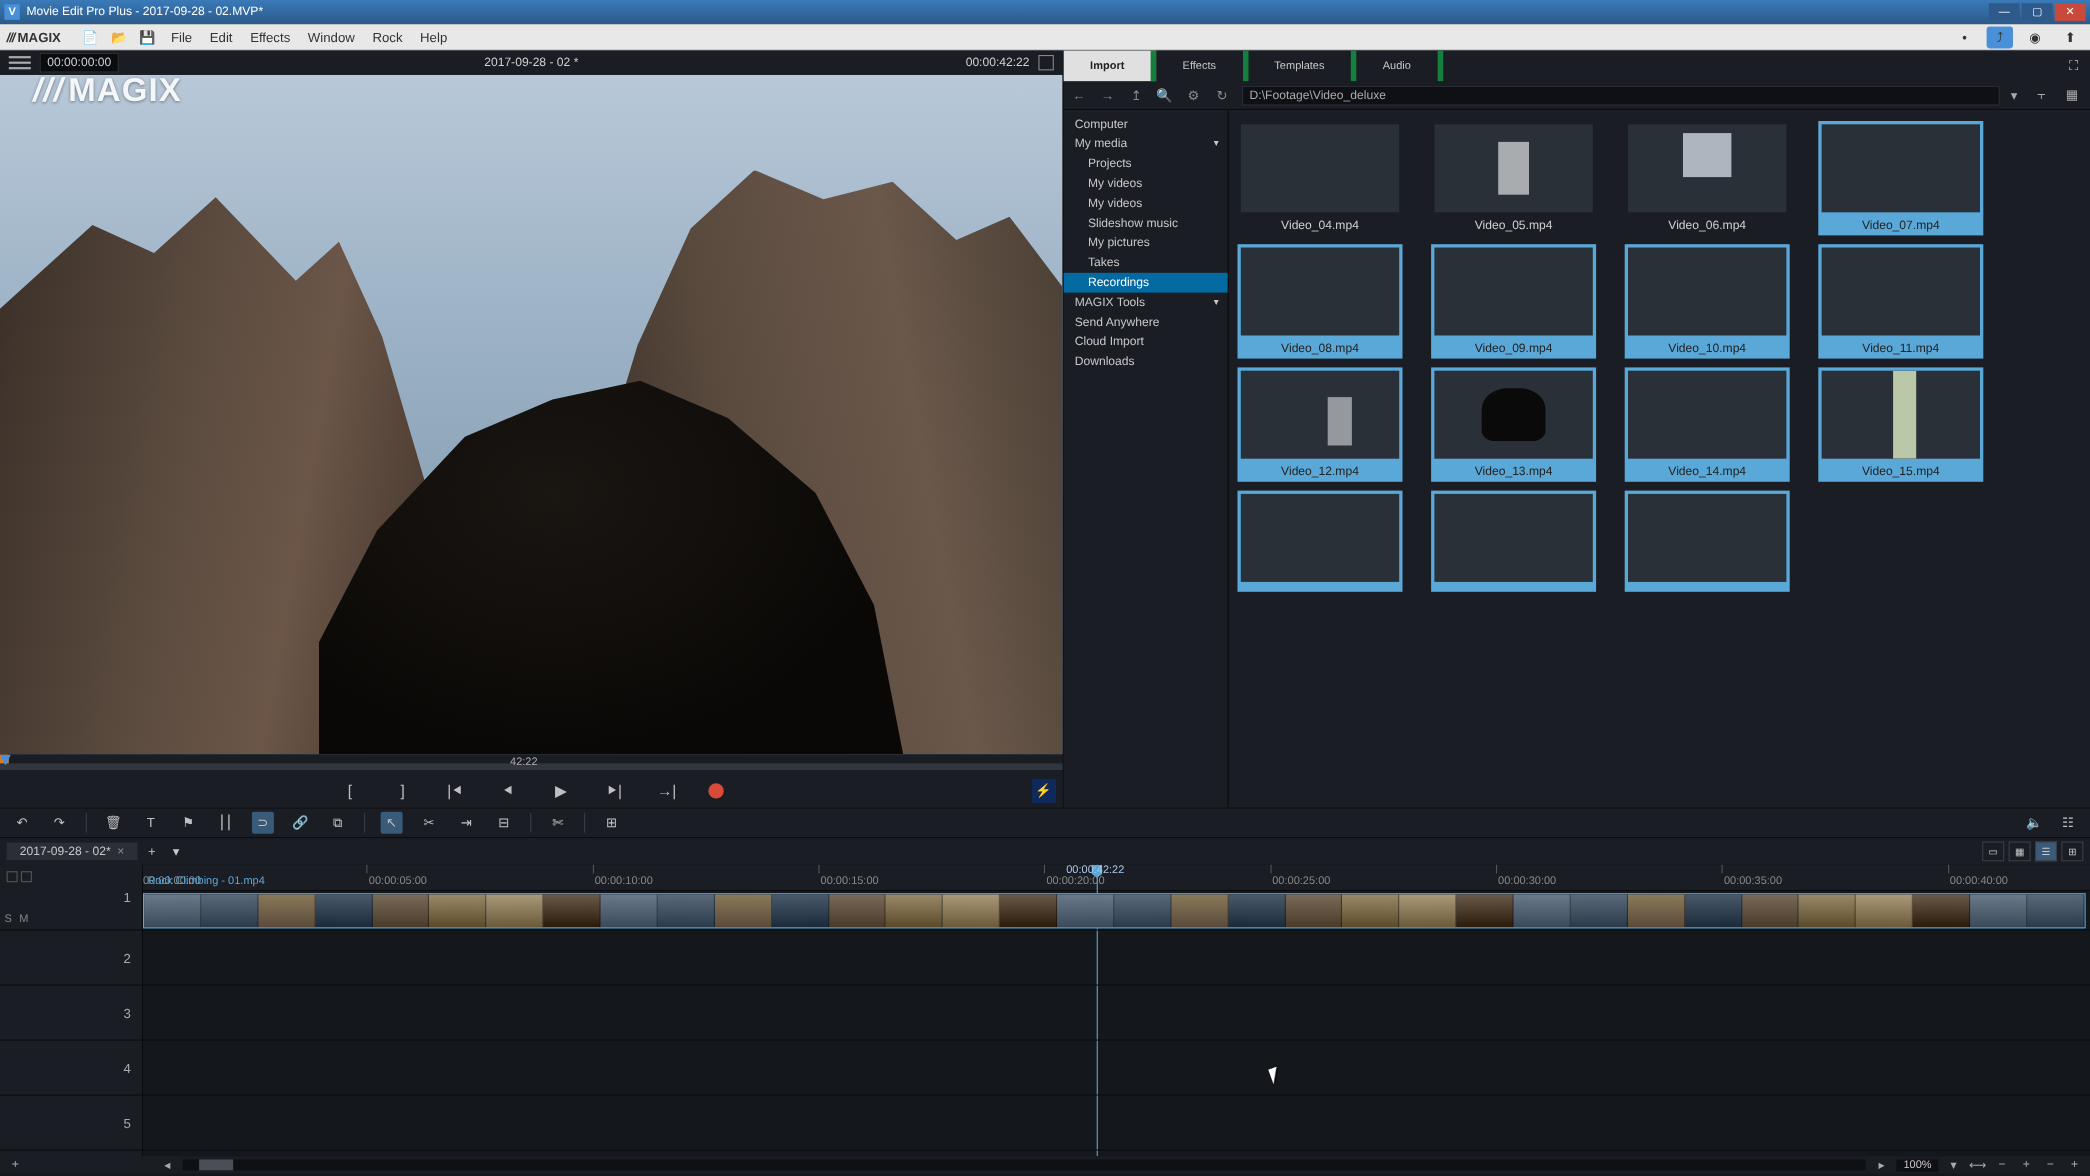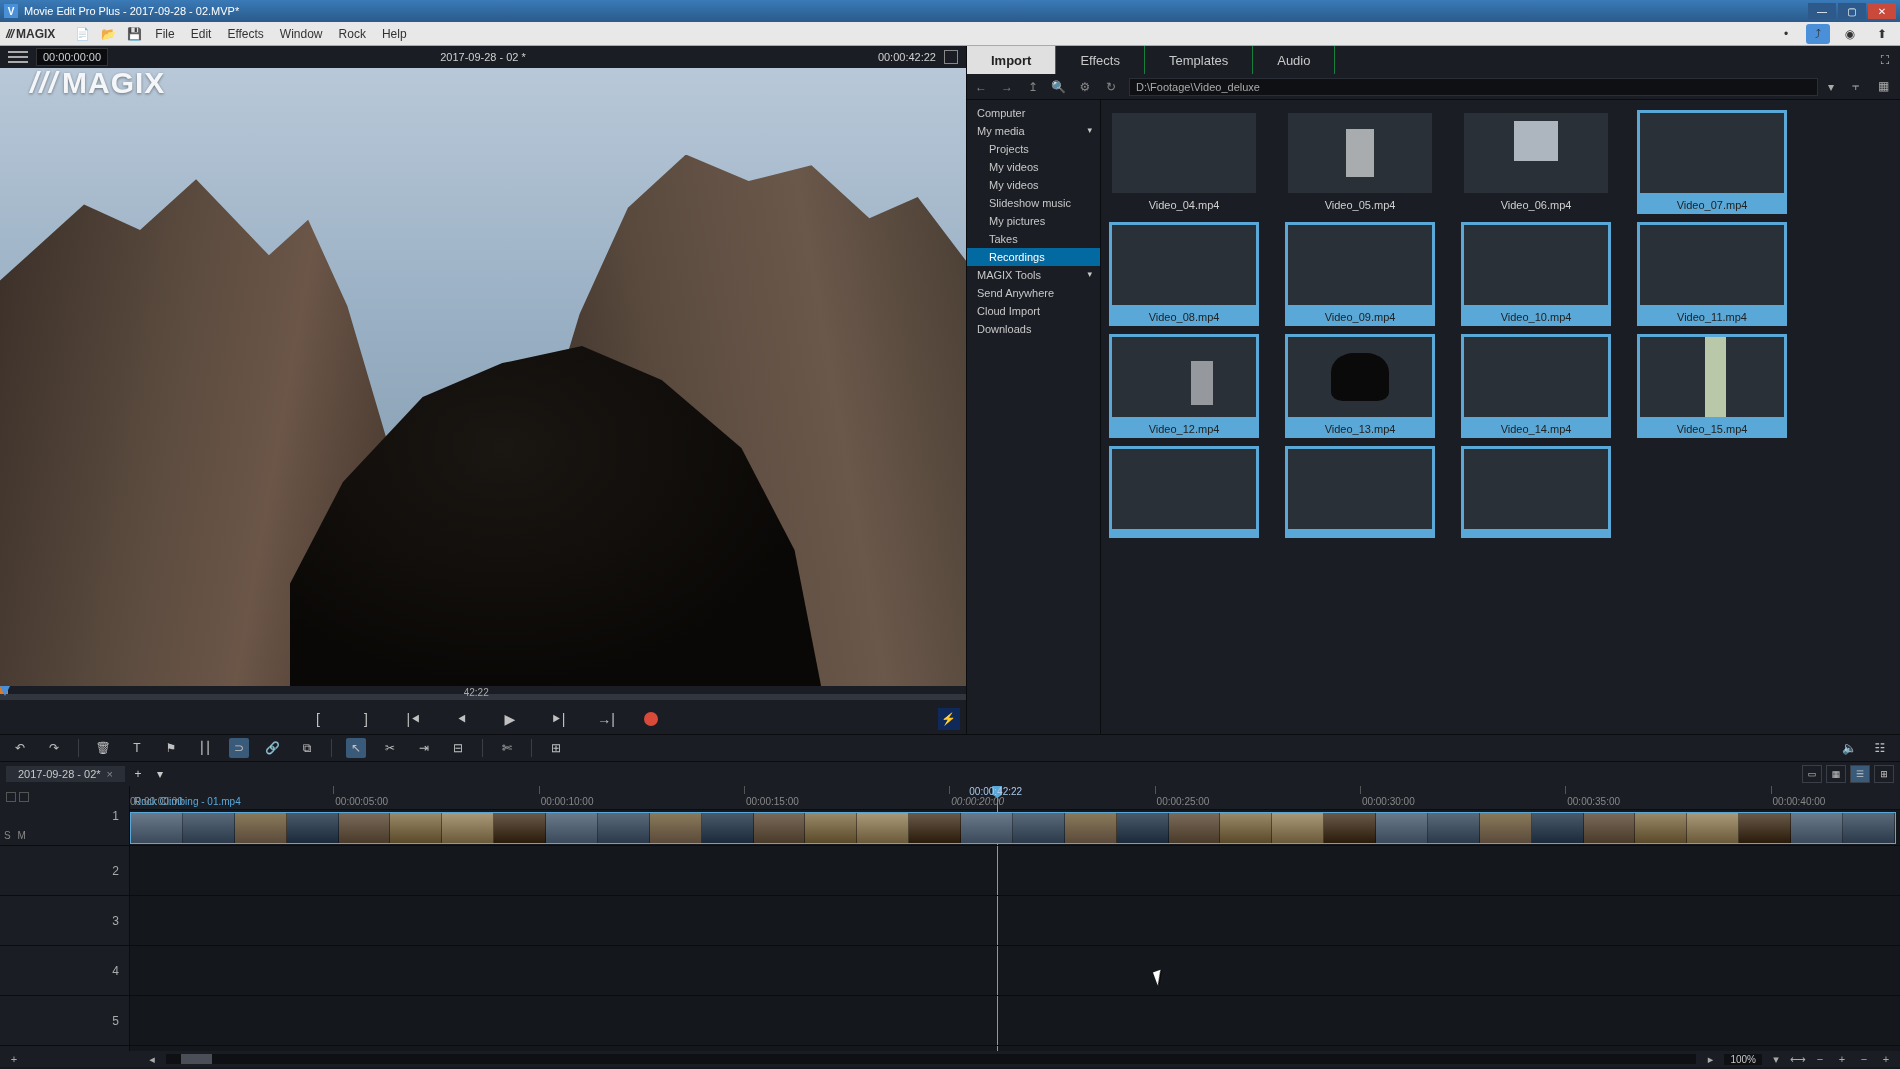--- a/index.html
+++ b/index.html
@@ -54,33 +54,33 @@
 .scrub .endbar { position:absolute; right:0; top:8px; width:100%; height:6px; background:#32363e; }
 
 .transport { height:30px; background:#1a1d24; display:flex; align-items:center; justify-content:center; gap:28px; position:relative; }
 .transport .tbtn { width:20px; height:20px; display:flex; align-items:center; justify-content:center; cursor:pointer; color:#c0c0c0; font-size:14px; }
 .transport .rec { width:14px; height:14px; border-radius:50%; background:#d94a3a; cursor:pointer; }
 .transport .bolt { position:absolute; right:6px; width:22px; height:22px; background:#0f2a5a; display:flex; align-items:center; justify-content:center; color:#8ac8ff; cursor:pointer; }
 
 
 .media { flex:1; background:#1a1d24; display:flex; flex-direction:column; border-left:1px solid #0a0c10; }
 .media-tabs { height:28px; display:flex; background:#1a1d24; }
-.media-tabs .mtab { padding:0 24px; display:flex; align-items:center; cursor:pointer; font-size:13px; color:#c8c8c8; border-right:1px solid #15803d; }
+.media-tabs .mtab { padding:0 24px; display:flex; align-items:center; cursor:pointer; font-size:10px; color:#c8c8c8; border-right:5px solid #15803d; }
 .media-tabs .mtab.active { background:#e0e0e0; color:#222; font-weight:600; }
 .media-tabs .spacer { flex:1; }
 .media-tabs .end-icon { width:18px; height:18px; display:flex; align-items:center; justify-content:center; cursor:pointer; margin-right:6px; align-self:center; }
 
 .media-toolbar { height:26px; display:flex; align-items:center; padding:0 6px; background:#1a1d24; gap:10px; border-bottom:1px solid #0a0c10; }
 .media-toolbar .nav { width:16px; height:16px; display:flex; align-items:center; justify-content:center; cursor:pointer; color:#888; }
 .media-toolbar .path { flex:1; height:18px; background:#0e1014; border:1px solid #2a2e36; padding:0 6px; display:flex; align-items:center; font-size:11px; color:#aaa; }
 .media-toolbar .dd { width:14px; color:#aaa; cursor:pointer; }
 .media-toolbar .ricon { width:16px; height:16px; cursor:pointer; color:#aaa; }
 
 .media-body { flex:1; display:flex; }
-.tree { width:134px; background:#1a1d24; padding:4px 0; border-right:1px solid #0a0c10; }
+.tree { width:150px; background:#1a1d24; padding:4px 0; border-right:1px solid #0a0c10; }
 .tree-item { padding:3px 10px; font-size:11px; cursor:pointer; position:relative; color:#c8c8c8; }
 .tree-item.indent { padding-left:22px; }
 .tree-item.sel { background:#0369a1; color:#fff; }
 .tree-item .chev { position:absolute; right:8px; top:3px; font-size:9px; }
 
 .grid { flex:1; padding:10px 8px; overflow:auto; display:flex; flex-wrap:wrap; gap:8px 26px; align-content:flex-start; }
 .thumb { width:150px; display:flex; flex-direction:column; align-items:center; cursor:pointer; padding:3px; }
 .thumb.sel { background:#5aa8d8; }
 .thumb .timg { width:144px; height:80px; background:#2a3038; position:relative; overflow:hidden; }
 .thumb .tlabel { font-size:11px; margin-top:6px; color:#d0d0d0; }
@@ -409,21 +409,21 @@
     </div>
     <div class="tracks">
       <div class="ruler" id="ruler">
         <div class="playhead" style="left:49%"></div>
         <div class="ph-flag" style="left:calc(49% - 5px)"></div>
         <div class="playhead-time" style="left:calc(49% - 28px)">00:00:42:22</div>
       <div class="tick" style="left: 0%;">00:00:00:00</div>
           <div class="tick" style="left: 11.6%;">00:00:05:00</div>
           <div class="tick" style="left: 23.2%;">00:00:10:00</div>
           <div class="tick" style="left: 34.8%;">00:00:15:00</div>
-          <div class="tick" style="left: 46.4%; font-style: italic;">00:00:20:00</div>
+          <div class="tick" style="left: 46.4%;">00:00:20:00</div>
           <div class="tick" style="left: 58%;">00:00:25:00</div>
           <div class="tick" style="left: 69.6%;">00:00:30:00</div>
           <div class="tick" style="left: 81.2%;">00:00:35:00</div>
           <div class="tick" style="left: 92.8%;">00:00:40:00</div>
         </div>
       <div class="track-lane first">
         <div class="clip-label">Rock Climbing - 01.mp4</div>
         <div class="clip-strip" id="clip-strip">
             <div class="frame fA"></div>
             <div class="frame fB"></div>

